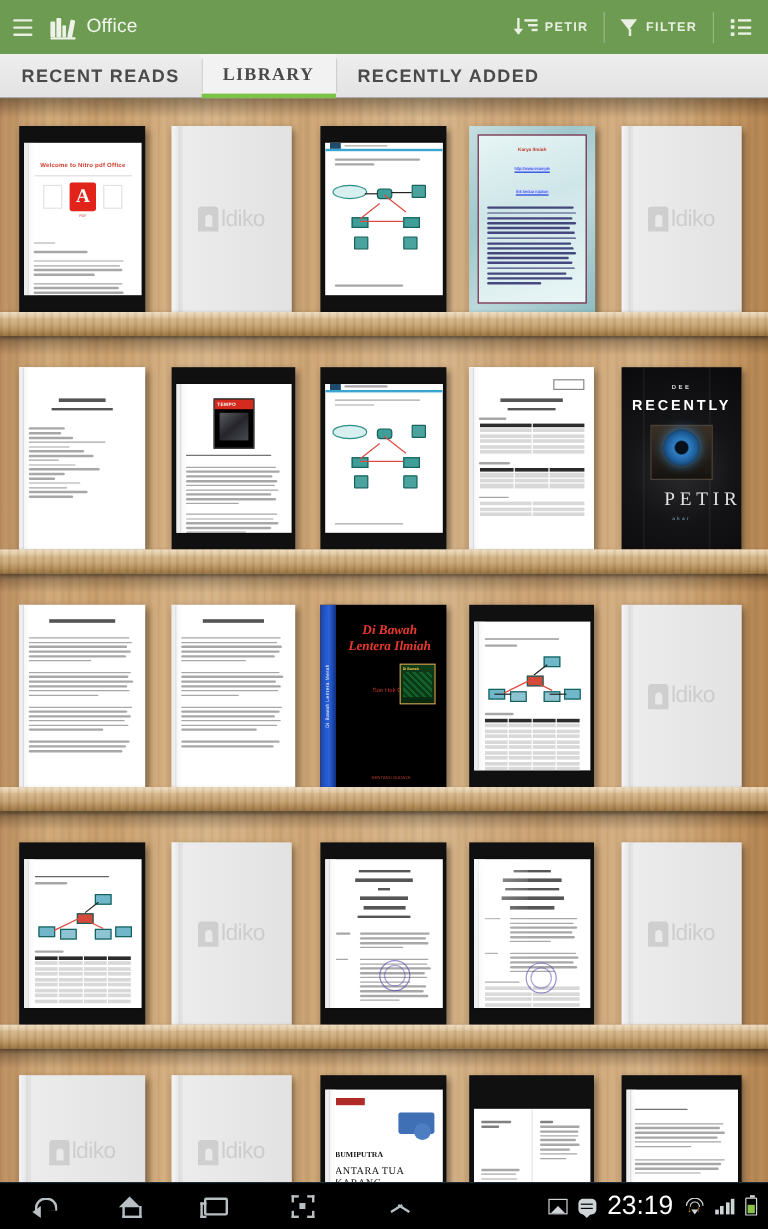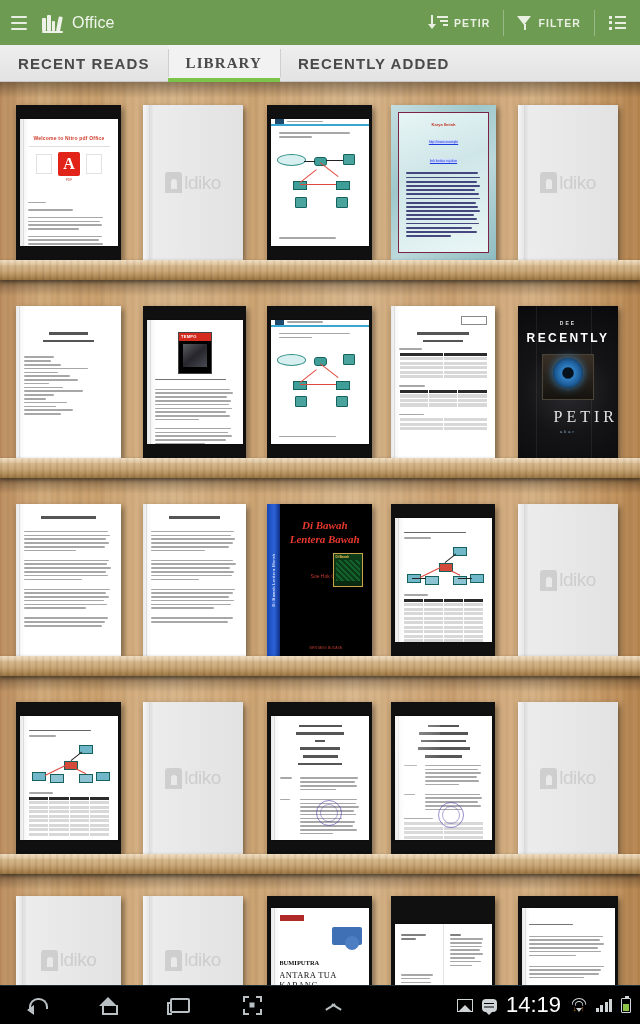--- a/index.html
+++ b/index.html
@@ -668,21 +668,21 @@
           </div>
         </div>
       </div>
     </div>
     <div class="slot" style="left:267px;width:105px;height:152px">
       <div class="book lentera">
         <div class="spineblue">
             <span>Di Bawah Lentera Merah</span>
           </div>
         <div class="t">Di Bawah</div>
-        <div class="t" style="margin-top:0">Lentera Bawah</div>
+        <div class="t" style="margin-top:0">Lentera Ilmiah</div>
         <div class="mini">
             <b>Di Bawah</b>
             <i></i>
           </div>
         <div class="au">Soe Hok Gie</div>
         <div class="pub">BENTANG BUDAYA</div>
       </div>
     </div>
     <div class="slot" style="left:391px;width:104px;height:152px">
       <div class="book framed">
@@ -1108,21 +1108,21 @@
     </span>
   </div>
   <div class="navbtn" style="width:90px">
     <span class="ic-up"></span>
   </div>
   <div id="tray">
     <span class="ic-img"></span>
     <span class="ic-chat">
         <i></i>
       </span>
-    <span id="clock">14:19</span>
+    <span id="clock">23:19</span>
     <span class="ic-wifi">
       <b class="w1"></b>
         <b class="w2"></b>
         <s></s>
         <span class="dn">↓</span>
         <span class="up">↑</span>
     </span>
     <span class="ic-sig">
       <i class="s1"></i>
         <i class="s2"></i>

